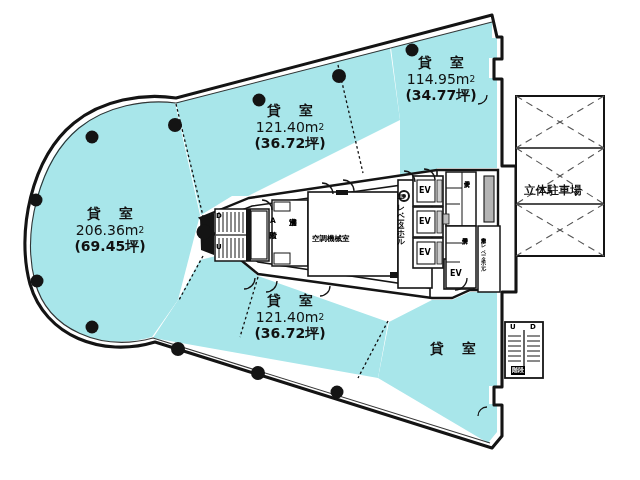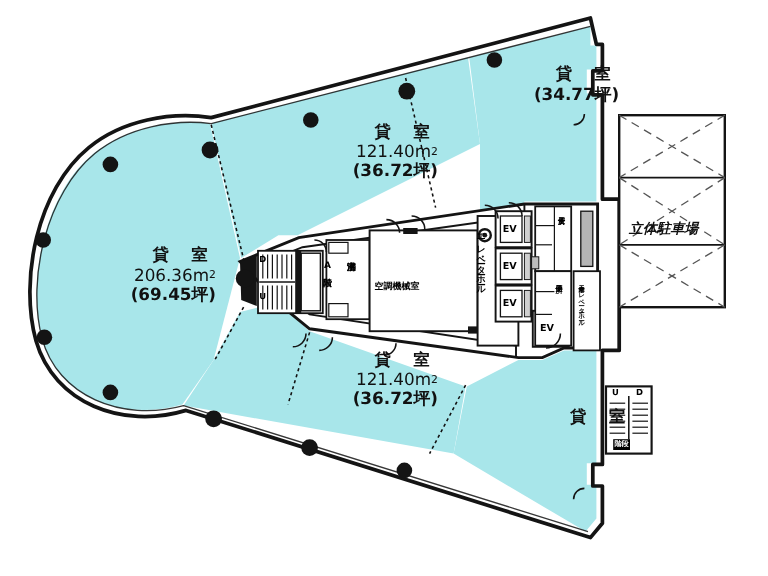--- a/index.html
+++ b/index.html
@@ -5,21 +5,21 @@
 <style>
   html,body{margin:0;padding:0;background:#ffffff;}
   body{width:640px;height:480px;overflow:hidden;
        font-family:"DejaVu Sans","Liberation Sans",sans-serif;}
   #plan{position:relative;width:640px;height:480px;background:#fff;}
   svg#canvas{position:absolute;left:0;top:0;width:640px;height:480px;}
 
   
   .lbl{position:absolute;color:#111;white-space:nowrap;line-height:1.18;
        text-align:center;font-family:"DejaVu Sans","Liberation Sans",sans-serif;}
-  .tenant{font-size:13px;text-align:right;}
+  .tenant{font-size:13px;}
   .tenant .t-title{letter-spacing:7px;font-weight:600;font-size:13.5px;
                    padding-left:7px;}
   .tenant .t-area{font-size:14px;letter-spacing:0px;font-weight:500;}
   .tenant .t-area sup{font-size:9px;vertical-align:2px;}
   .tenant .t-tsubo{font-size:14px;font-weight:700;}
 
   .park{font-size:11.5px;line-height:1.35;font-weight:600;}
 
   
   .vlbl{position:absolute;writing-mode:vertical-rl;text-orientation:upright;
@@ -256,36 +256,39 @@
   <div class="lbl tenant" style="left:215px; top:103px; width:150px;">
     <div class="t-title">貸  室</div>
     <div class="t-area">
       <span>121.40</span><span>m</span><sup>2</sup>
     </div>
     <div class="t-tsubo">(36.72坪)</div>
   </div>
 
   <div class="lbl tenant" style="left:366px; top:55px; width:150px;">
     <div class="t-title">貸  室</div>
+    <div class="t-area">
+      <span>114.95</span><span>m</span><sup>2</sup>
+    </div>
     <div class="t-tsubo">(34.77坪)</div>
   </div>
 
   <div class="lbl tenant" style="left:215px; top:293px; width:150px;">
     <div class="t-title">貸  室</div>
     <div class="t-area">
       <span>121.40</span><span>m</span><sup>2</sup>
     </div>
     <div class="t-tsubo">(36.72坪)</div>
   </div>
 
   <div class="lbl tenant" style="left:378px; top:341px; width:150px;">
     <div class="t-title">貸  室</div>
   </div>
 
-  <div class="lbl park" style="left:516px; top:183px; width:74px;font-style:italic;">
+  <div class="lbl park" style="left:516px; top:183px; width:74px;">
     <div>立体駐車場</div>
   </div>
 
   <div class="vlbl" style="left:269px; top:216px;">A階段</div>
 
   <div class="vlbl" style="left:289px; top:212px;">湯沸室</div>
 
   <div class="hlbl" style="left:312px; top:234px;text-align:center;">空調機械室</div>
 
   <div class="vlbl" style="left:397px; top:190px;">エレベーターホール</div>

